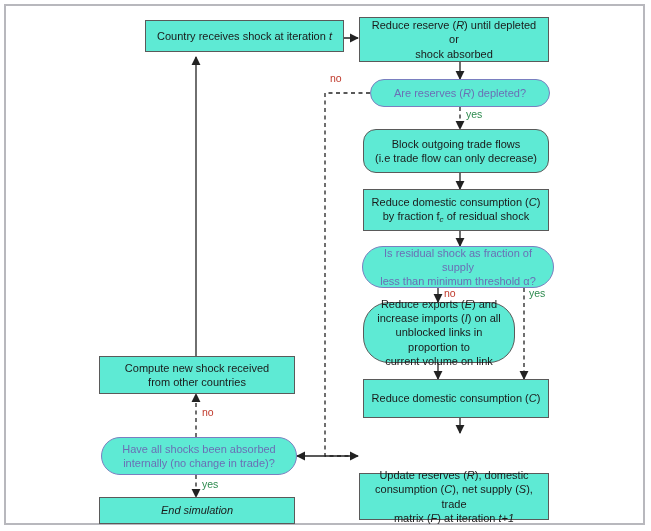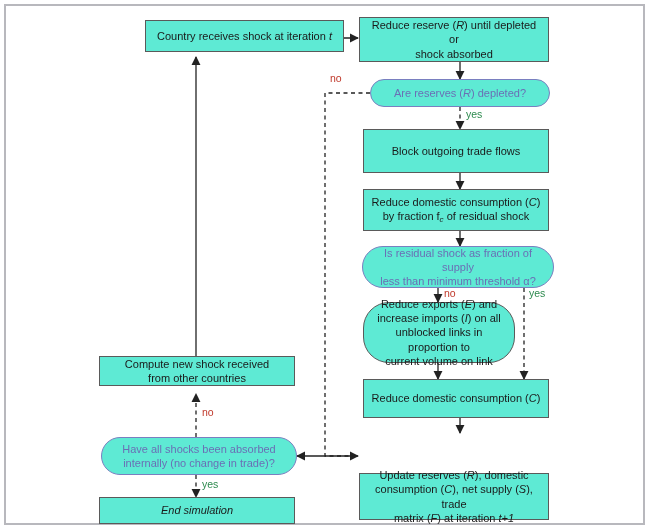--- a/index.html
+++ b/index.html
@@ -123,22 +123,22 @@
   </div>
 
   <div class="node proc" style="left:359px; top:17px; width:190px; height:45px;">
     <span class="txt"><span>Reduce reserve (</span><span class="it">R</span><span>) until depleted or</span><br><span>shock absorbed</span></span>
   </div>
 
   <div class="node decision" style="left:370px; top:79px; width:180px; height:28px;">
     <span class="txt"><span>Are reserves (</span><span class="it">R</span><span>) depleted?</span></span>
   </div>
 
-  <div class="node proc" style="left:363px; top:129px; width:186px; height:44px;">
-    <span class="txt"><span>Block outgoing trade flows</span><br></span>
+  <div class="node proc" style="left:363px; top:129px; width:186px; height:44px;border-radius:13px;">
+    <span class="txt"><span>Block outgoing trade flows</span><br><span>(i.e trade flow can only decrease)</span></span>
   </div>
 
   <div class="node proc" style="left:363px; top:189px; width:186px; height:42px;">
     <span class="txt"><span>Reduce domestic consumption (</span><span class="it">C</span><span>)</span><br><span>by fraction f</span><span class="sub">c</span><span> of residual shock</span></span>
   </div>
 
   <div class="node decision" style="left:362px; top:246px; width:192px; height:42px;">
     <span class="txt"><span>Is residual shock as fraction of supply</span><br><span>less than minimum threshold α?</span></span>
   </div>
 
@@ -147,21 +147,21 @@
   </div>
 
   <div class="node proc" style="left:363px; top:379px; width:186px; height:39px;">
     <span class="txt"><span>Reduce domestic consumption (</span><span class="it">C</span><span>)</span><br></span>
   </div>
 
   <div class="node proc" style="left:359px; top:433px; width:190px; height:47px;margin-top:40px;">
     <span class="txt"><span>Update reserves (</span><span class="it">R</span><span>), domestic</span><br><span>consumption (</span><span class="it">C</span><span>), net supply (</span><span class="it">S</span><span>), trade</span><br><span>matrix (</span><span class="it">F</span><span>) at iteration </span><span class="it">t+1</span></span>
   </div>
 
-  <div class="node proc" style="left:99px; top:356px; width:196px; height:30px;">
+  <div class="node proc" style="left:99px; top:356px; width:196px; height:38px;">
     <span class="txt"><span>Compute new shock received</span><br><span>from other countries</span></span>
   </div>
 
   <div class="node decision" style="left:101px; top:437px; width:196px; height:38px;">
     <span class="txt"><span>Have all shocks been absorbed</span><br><span>internally (no change in trade)?</span></span>
   </div>
 
   <div class="node proc" style="left:99px; top:497px; width:196px; height:27px;align-items:center;">
     <span class="txt it">End simulation</span>
   </div>

